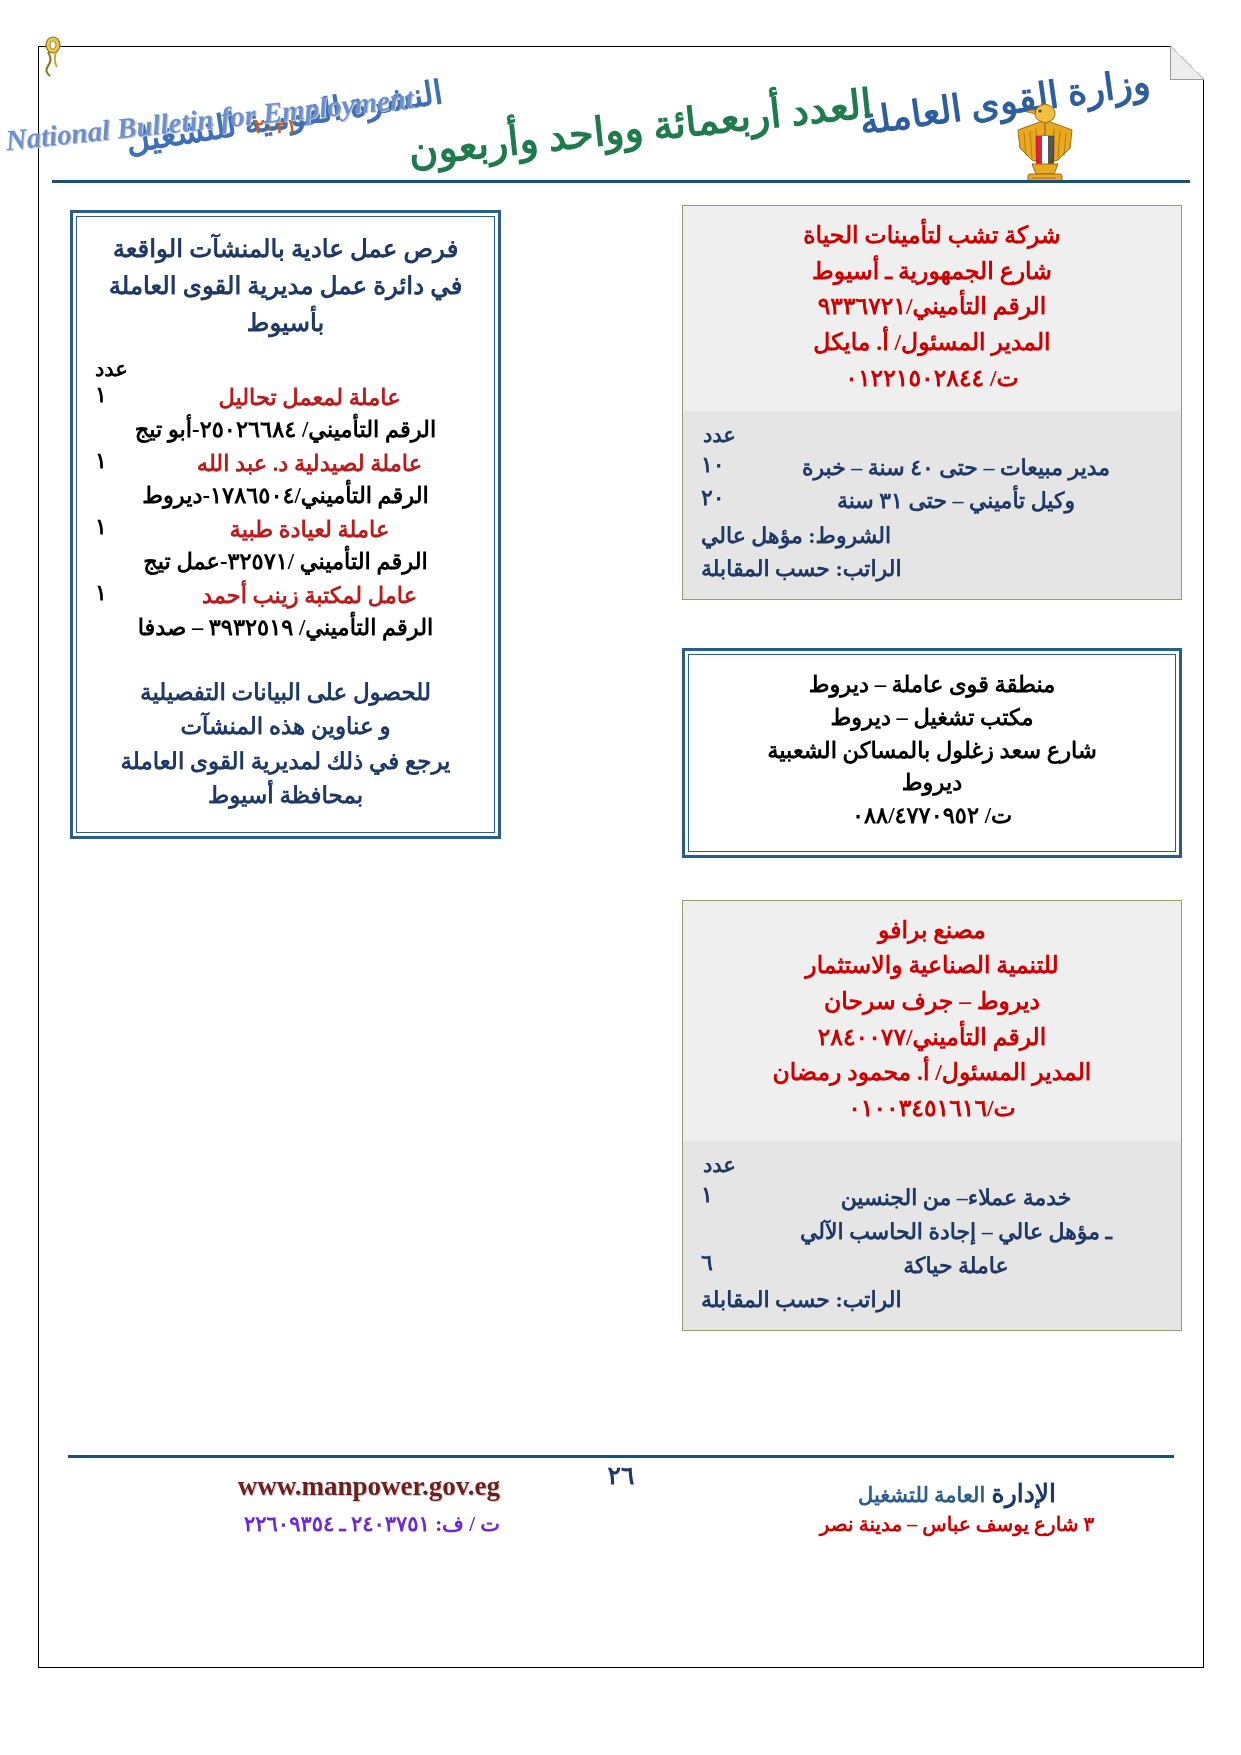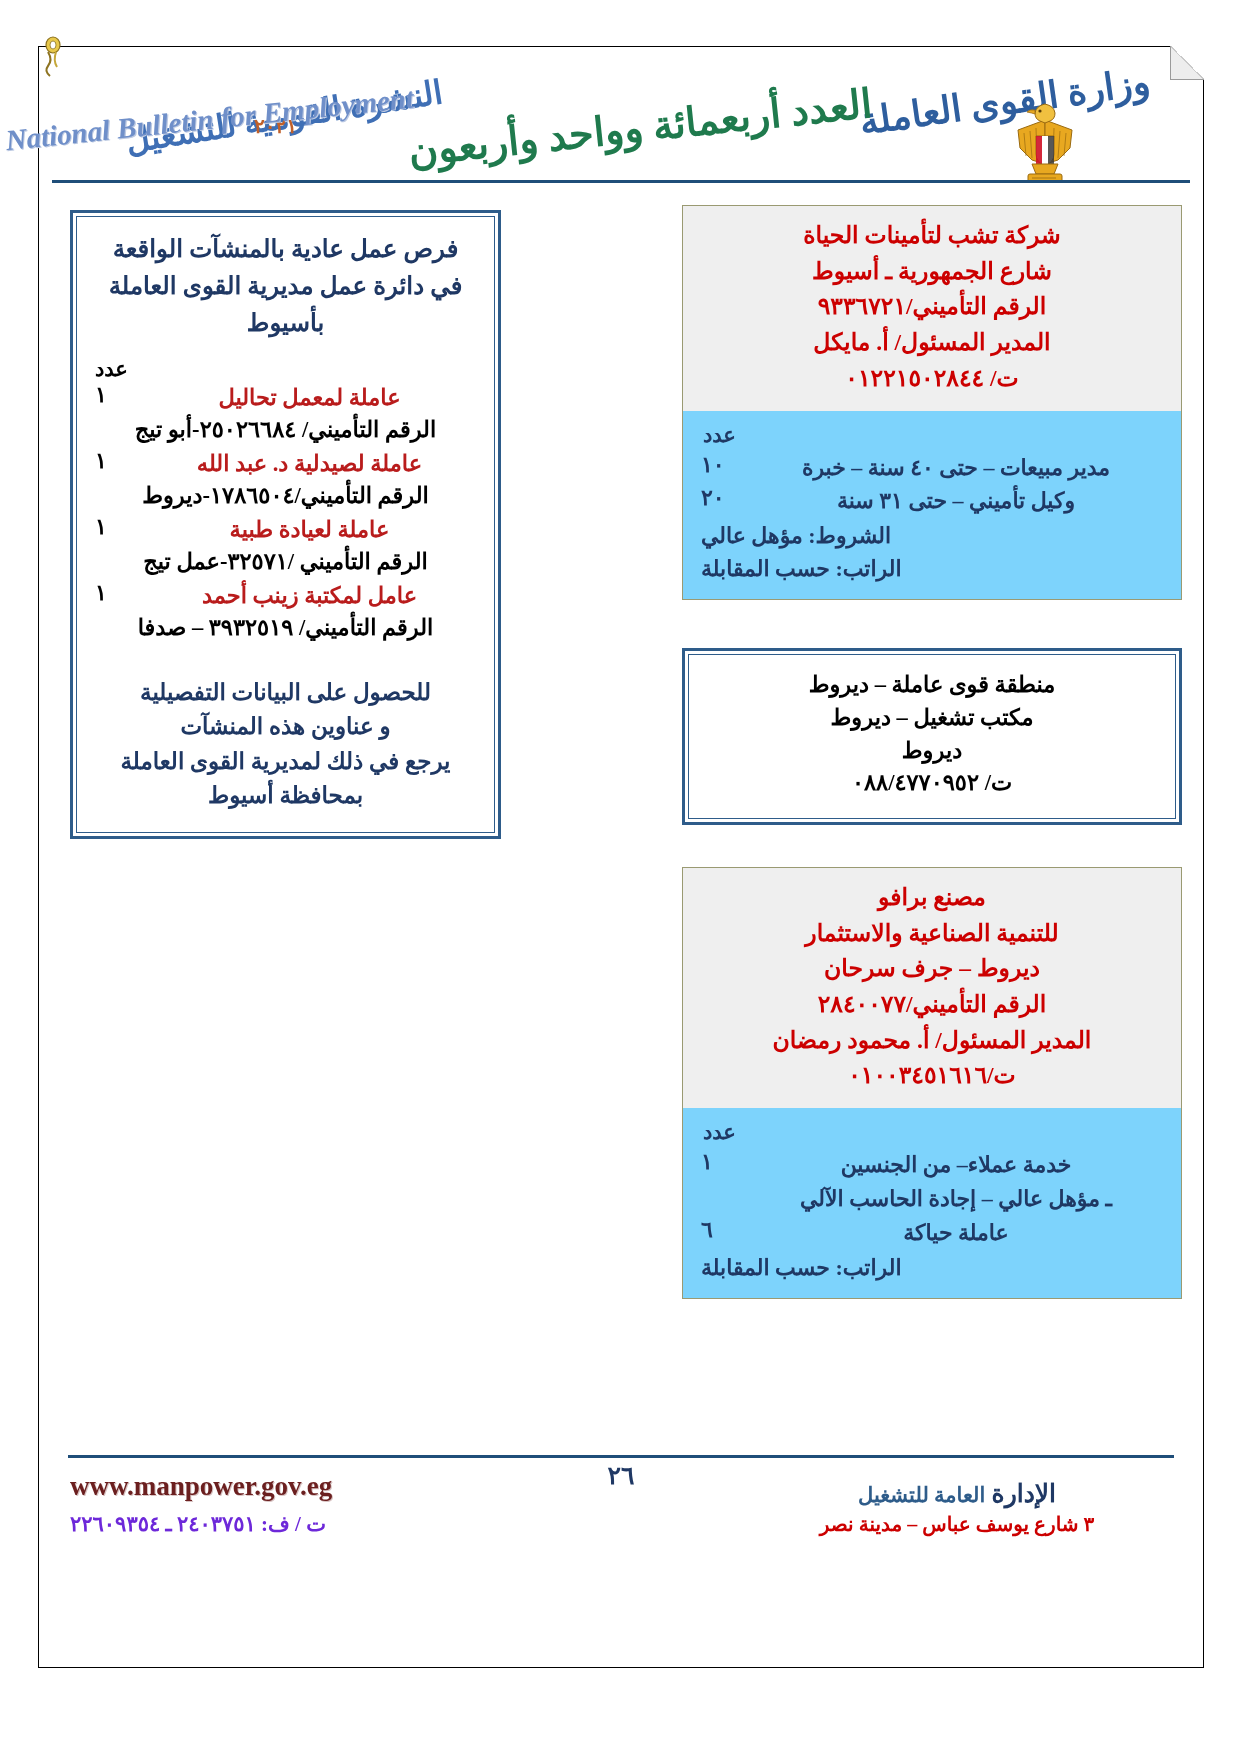--- a/index.html
+++ b/index.html
@@ -173,21 +173,21 @@
     background: #ffffff;
   }
   .box-blue > .inner {
     border: 1.5px solid #2e5c8a;
     padding: 14px 18px 18px 18px;
   }
 
   
   .card {
     border: 1.5px solid #9a9a72;
-    background: #7dd3fc;
+    background: #e5e5e5;
   }
   .card .card-head {
     background: #efefef;
     padding: 12px 20px 14px 20px;
   }
   .card .card-body {
     padding: 10px 18px 14px 18px;
   }
 
   .emp-line {
@@ -351,21 +351,21 @@
     font-size: 20px;
     font-weight: bold;
     margin-top: 4px;
     white-space: nowrap;
   }
   .footer-left {
     position: absolute;
     left: 10px;
     top: 16px;
     width: 430px;
-    text-align: left;
+    text-align: right;
   }
   .footer-url {
     direction: ltr;
     color: #6b1f1f;
     font-size: 27px;
     font-weight: bold;
     font-family: "Liberation Serif", serif;
     text-shadow: 1px 1px 0 #d8c3c3;
     white-space: nowrap;
   }
@@ -462,20 +462,21 @@
           <div class="meta-line">الراتب: حسب المقابلة</div>
         </div>
       </div>
 
       <div style="height:48px"></div>
 
       <div class="box-blue">
         <div class="inner">
           <div class="office-line">منطقة قوى عاملة – ديروط</div>
           <div class="office-line">مكتب تشغيل – ديروط</div>
+          <div class="office-line">شارع سعد زغلول بالمساكن الشعبية</div>
           <div class="office-line">ديروط</div>
           <div class="office-line">ت/ ٠٨٨/٤٧٧٠٩٥٢</div>
         </div>
       </div>
 
       <div style="height:42px"></div>
 
       <div class="card">
         <div class="card-head">
           <div class="emp-line">مصنع برافو</div>

